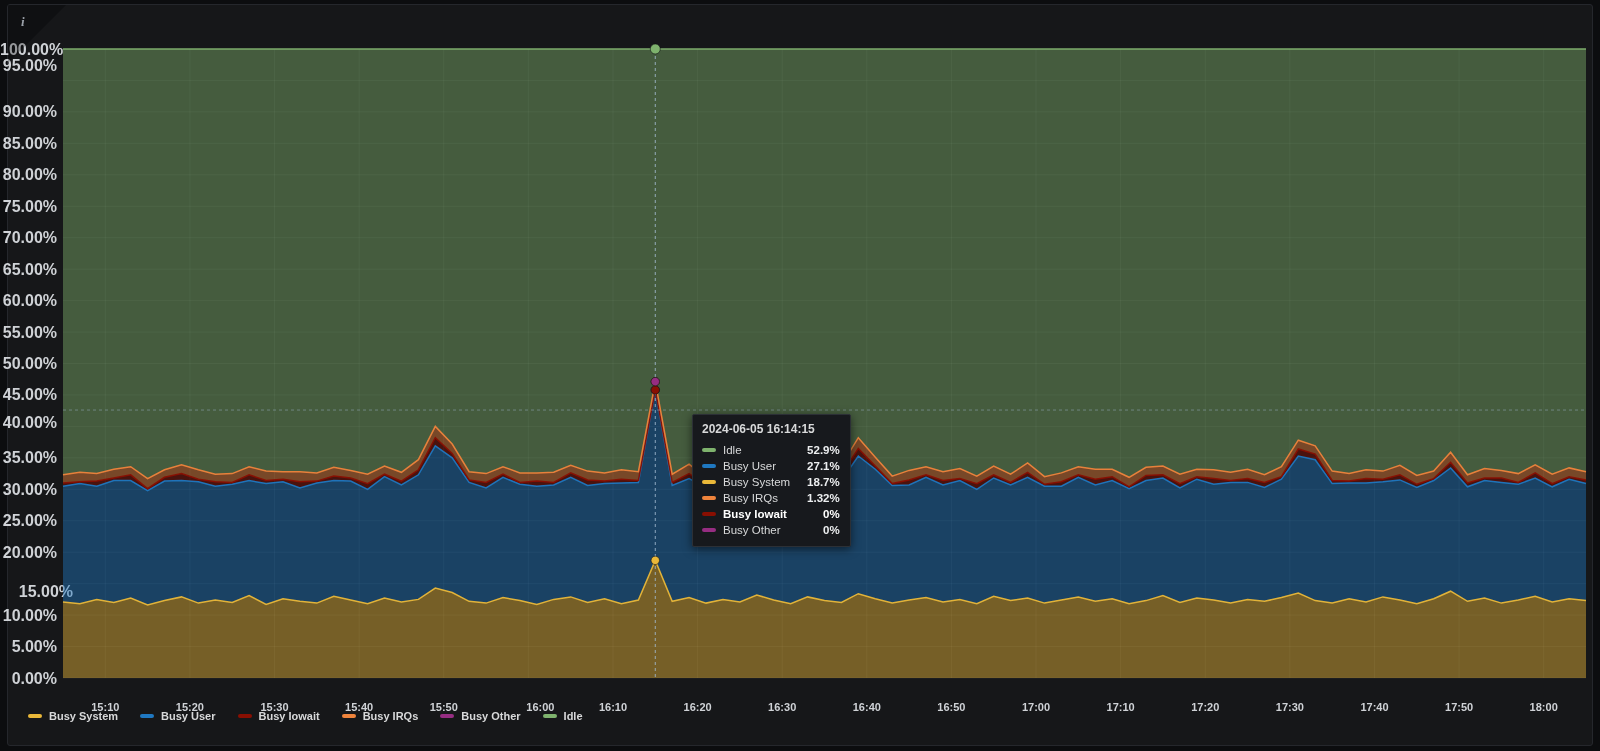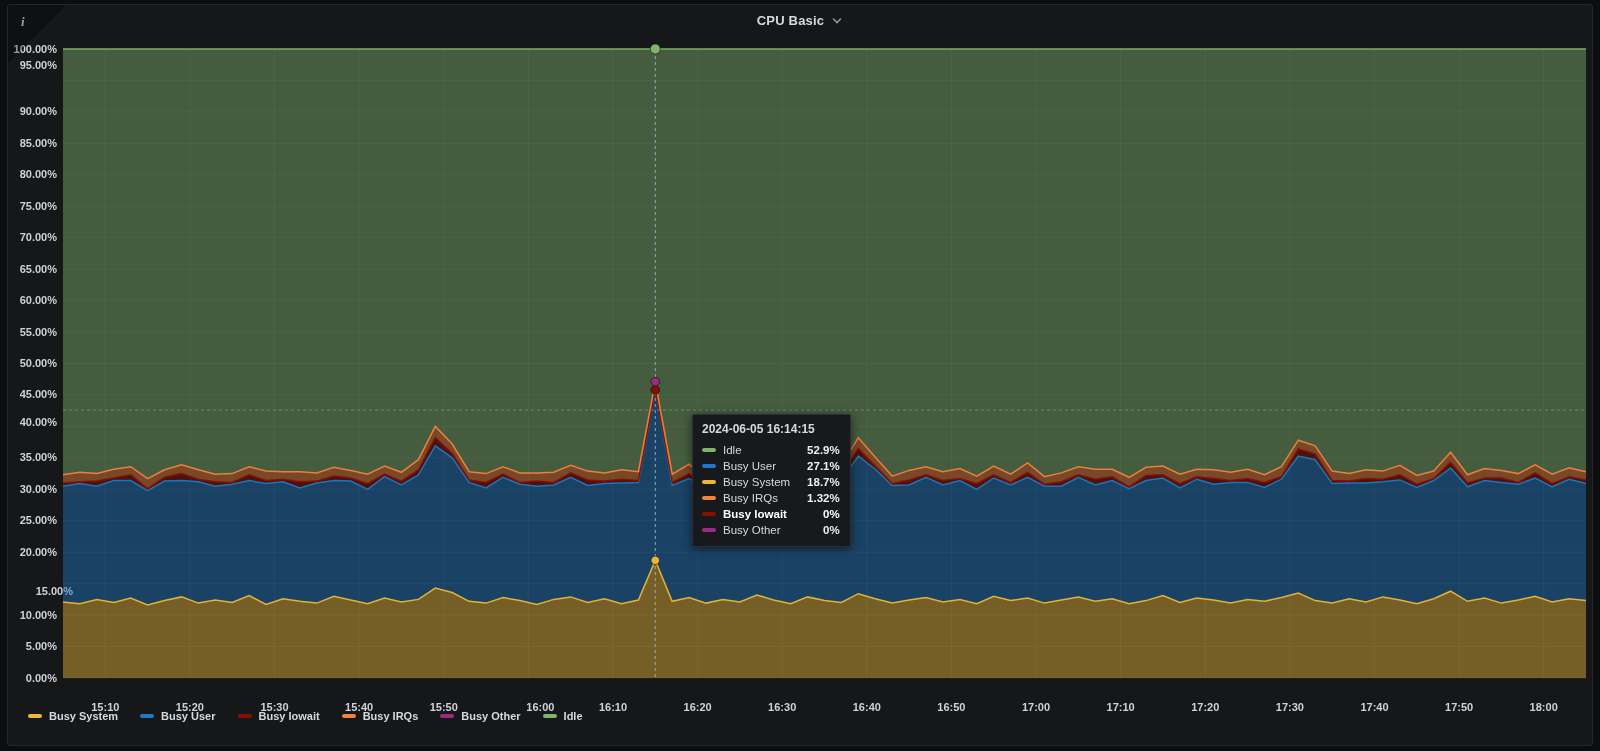--- a/index.html
+++ b/index.html
@@ -7,21 +7,21 @@
          font-family:"Liberation Sans",sans-serif;-webkit-font-smoothing:antialiased;}
   .panel{position:absolute;left:7px;top:4px;right:7px;bottom:5px;background:#161719;
          border:1px solid #25272c;border-radius:3px;}
   .corner{position:absolute;left:8px;top:5px;z-index:3;cursor:pointer;}
   .header{position:absolute;left:0;top:6px;width:100%;height:28px;display:flex;
           align-items:center;justify-content:center;gap:7px;z-index:3;cursor:move;}
   .title{font-size:13px;font-weight:700;color:#d8d9da;letter-spacing:.2px;}
   .chev{margin-top:2px;}
   #chart{position:absolute;left:0;top:0;z-index:1;}
   .ylab{position:absolute;left:0;width:57px;height:13px;line-height:13px;text-align:right;
-        font-size:11px;font-weight:600;color:#cfd2d6;}
+        font-size:16px;font-weight:600;color:#cfd2d6;}
   .xlab{position:absolute;top:700px;height:14px;line-height:14px;transform:translateX(-50%);
         font-size:11px;font-weight:700;color:#cfd2d6;white-space:nowrap;}
   #legend{position:absolute;left:28px;top:710px;display:flex;align-items:center;gap:22px;z-index:2;}
   .leg-item{display:flex;align-items:center;gap:7px;cursor:pointer;}
   .leg-sw{width:14px;height:4px;border-radius:2px;}
   .leg-lb{font-size:11px;font-weight:700;color:#d8d9da;}
   .tooltip{position:absolute;left:692px;top:414px;z-index:6;background:#17191d;
            border:1px solid #2c3036;border-radius:2px;padding:7px 10px 8px 9px;
            box-shadow:0 2px 10px rgba(0,0,0,.55);min-width:118px;}
   .tt-title{font-size:12px;font-weight:700;color:#d8d9da;margin-bottom:6px;white-space:nowrap;}
@@ -36,26 +36,20 @@
 <body>
 
 <div class="stage">
   <div class="panel"></div>
 
   <svg class="corner" width="60" height="60">
     <polygon points="0,0 58,0 0,58" fill="rgba(0,0,0,0.28)"></polygon>
     <text x="13" y="21" font-size="13" font-weight="700" font-style="italic" font-family="Liberation Serif, serif" fill="#9aa0a8">i</text>
   </svg>
 
-  <div class="header">
-    <span class="title">CPU Basic</span>
-    <svg class="chev" width="12" height="10" viewBox="0 0 12 10">
-      <path d="M2.5 3 L6 6.5 L9.5 3" fill="none" stroke="#8e949c" stroke-width="1.6" stroke-linecap="round"></path>
-    </svg>
-  </div>
 
   <svg id="chart" width="1600" height="751">
       <line x1="63" x2="1586" y1="49" y2="49" stroke="rgba(255,255,255,0.06)" stroke-width="1"></line>
       <line x1="63" x2="1586" y1="80.45000000000005" y2="80.45000000000005" stroke="rgba(255,255,255,0.06)" stroke-width="1"></line>
       <line x1="63" x2="1586" y1="111.89999999999998" y2="111.89999999999998" stroke="rgba(255,255,255,0.06)" stroke-width="1"></line>
       <line x1="63" x2="1586" y1="143.35000000000002" y2="143.35000000000002" stroke="rgba(255,255,255,0.06)" stroke-width="1"></line>
       <line x1="63" x2="1586" y1="174.79999999999995" y2="174.79999999999995" stroke="rgba(255,255,255,0.06)" stroke-width="1"></line>
       <line x1="63" x2="1586" y1="206.25" y2="206.25" stroke="rgba(255,255,255,0.06)" stroke-width="1"></line>
       <line x1="63" x2="1586" y1="237.70000000000005" y2="237.70000000000005" stroke="rgba(255,255,255,0.06)" stroke-width="1"></line>
       <line x1="63" x2="1586" y1="269.15" y2="269.15" stroke="rgba(255,255,255,0.06)" stroke-width="1"></line>

